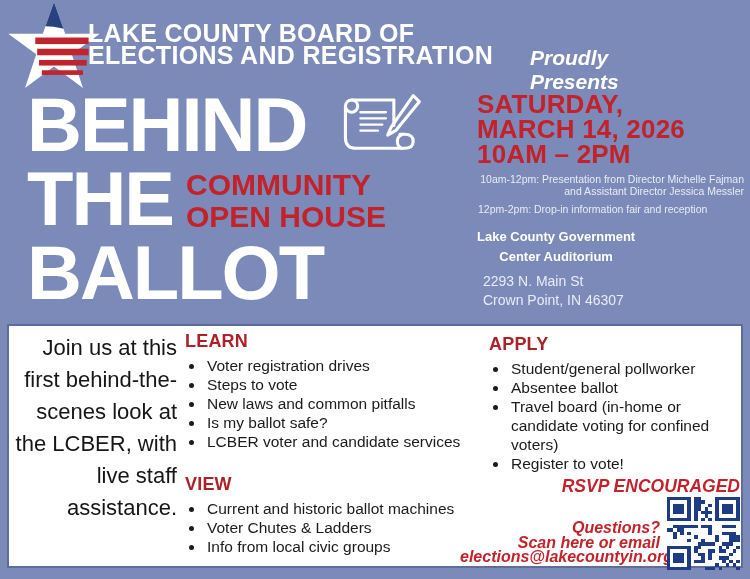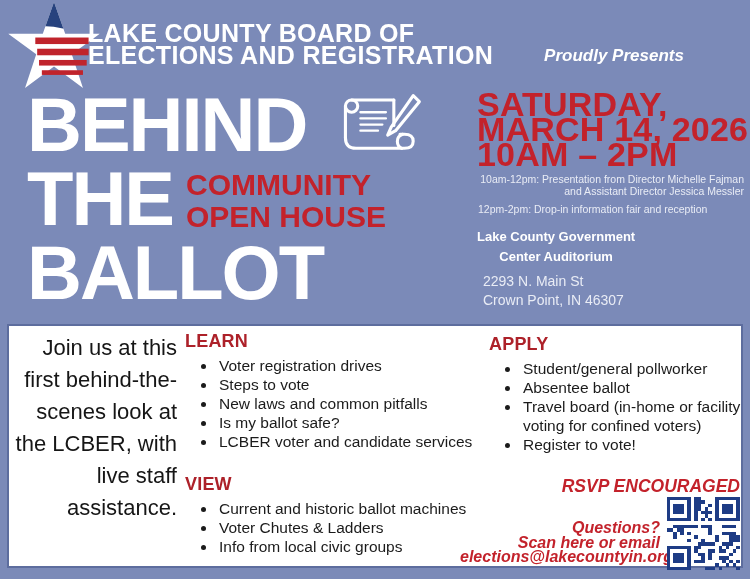--- a/index.html
+++ b/index.html
@@ -8,53 +8,53 @@
   }
   *{box-sizing:border-box;}
   body{margin:0;background:#3a3a3a;font-family:"Liberation Sans",sans-serif;}
   .flyer{position:relative;width:750px;height:579px;background:var(--bg);overflow:hidden;margin:0 auto;}
   .pre{white-space:pre-line;}
 
   
   .logo{position:absolute;left:6px;top:2px;width:96px;height:86px;}
   .org-name{position:absolute;left:88px;top:22px;color:#fff;font-weight:700;
     font-size:25px;line-height:22px;letter-spacing:.3px;}
-  .presents{position:absolute;left:530px;top:46px;width:168px;text-align:center;
-    color:#fff;font-weight:700;font-style:italic;font-size:17px;}
+  .presents{position:absolute;left:530px;top:46px;width:168px;text-align:left;
+    color:#fff;font-weight:700;font-style:italic;font-size:21px;}
 
   
   .hero-title{position:absolute;left:27px;top:88px;color:#fff;font-weight:700;
     font-size:76px;line-height:74px;letter-spacing:-2px;}
   .hero-subtitle{position:absolute;left:186px;top:169px;color:var(--red);font-weight:700;
     font-size:30px;line-height:32px;}
   .scroll-icon{position:absolute;left:334px;top:92px;width:88px;height:76px;}
 
   
   .event-date{position:absolute;left:477px;top:92px;color:var(--red);font-weight:700;
-    font-size:34px;line-height:25px;letter-spacing:.2px;}
+    font-size:26px;line-height:25px;letter-spacing:.2px;}
   .schedule-1{position:absolute;left:470px;top:174px;width:274px;text-align:right;
     color:var(--soft-white);font-size:10.5px;line-height:11.5px;}
   .schedule-2{position:absolute;left:478px;top:204px;width:266px;
     color:var(--soft-white);font-size:10.5px;line-height:11.5px;}
   .venue{position:absolute;left:477px;top:227px;color:#fff;font-weight:700;
     font-size:13px;line-height:20px;text-align:center;}
   .address{position:absolute;left:483px;top:272px;color:var(--soft-white);
     font-size:14px;line-height:19px;}
 
   
   .panel{position:absolute;left:7px;top:324px;width:736px;height:244px;
     background:#fff;border:2px solid #5D6D9E;}
   .intro{position:absolute;left:12px;top:332px;width:165px;text-align:right;
     color:var(--ink);font-size:22px;line-height:32px;}
   .section{position:absolute;}
   .section-learn{left:185px;top:331px;width:295px;}
   .section-view{left:185px;top:474px;width:300px;}
   .section-apply{left:489px;top:334px;width:256px;}
   .section h3{margin:0;color:var(--darkred);font-size:18px;font-weight:700;letter-spacing:.2px;}
-  .section ul{margin:4px 0 0 32px;padding:0;}
+  .section ul{margin:4px 0 0 20px;padding:0;}
   .section li{color:#1b1b1b;font-size:15.5px;line-height:19px;padding-left:2px;}
 
   .rsvp{position:absolute;left:500px;top:476px;width:240px;text-align:right;
     color:var(--red);font-weight:700;font-style:italic;font-size:17.5px;}
   .questions{position:absolute;left:460px;top:521px;width:200px;text-align:right;
     color:var(--red);font-weight:700;font-style:italic;font-size:16px;line-height:14.5px;}
   .qr{position:absolute;left:665px;top:497px;width:76px;height:73px;}
   .qr svg{width:100%;height:100%;shape-rendering:crispEdges;}
 </style>
 </head>
@@ -140,21 +140,21 @@
         <li>Voter Chutes &amp; Ladders</li>
         <li>Info from local civic groups</li>
       </ul>
   </div>
 
   <div class="section section-apply">
     <h3>APPLY</h3>
     <ul>
         <li>Student/general pollworker</li>
         <li>Absentee ballot</li>
-        <li>Travel board (in-home or facility voting for confined voters)</li>
+        <li>Travel board (in-home or candidate voting for confined voters)</li>
         <li>Register to vote!</li>
       </ul>
   </div>
 
   <div class="rsvp">RSVP ENCOURAGED</div>
   <div class="questions pre">Questions?
 Scan here or email
 elections@lakecountyin.org</div>
   <div class="qr">
     <svg id="qr-svg" viewBox="0 0 21 21" aria-hidden="true">

